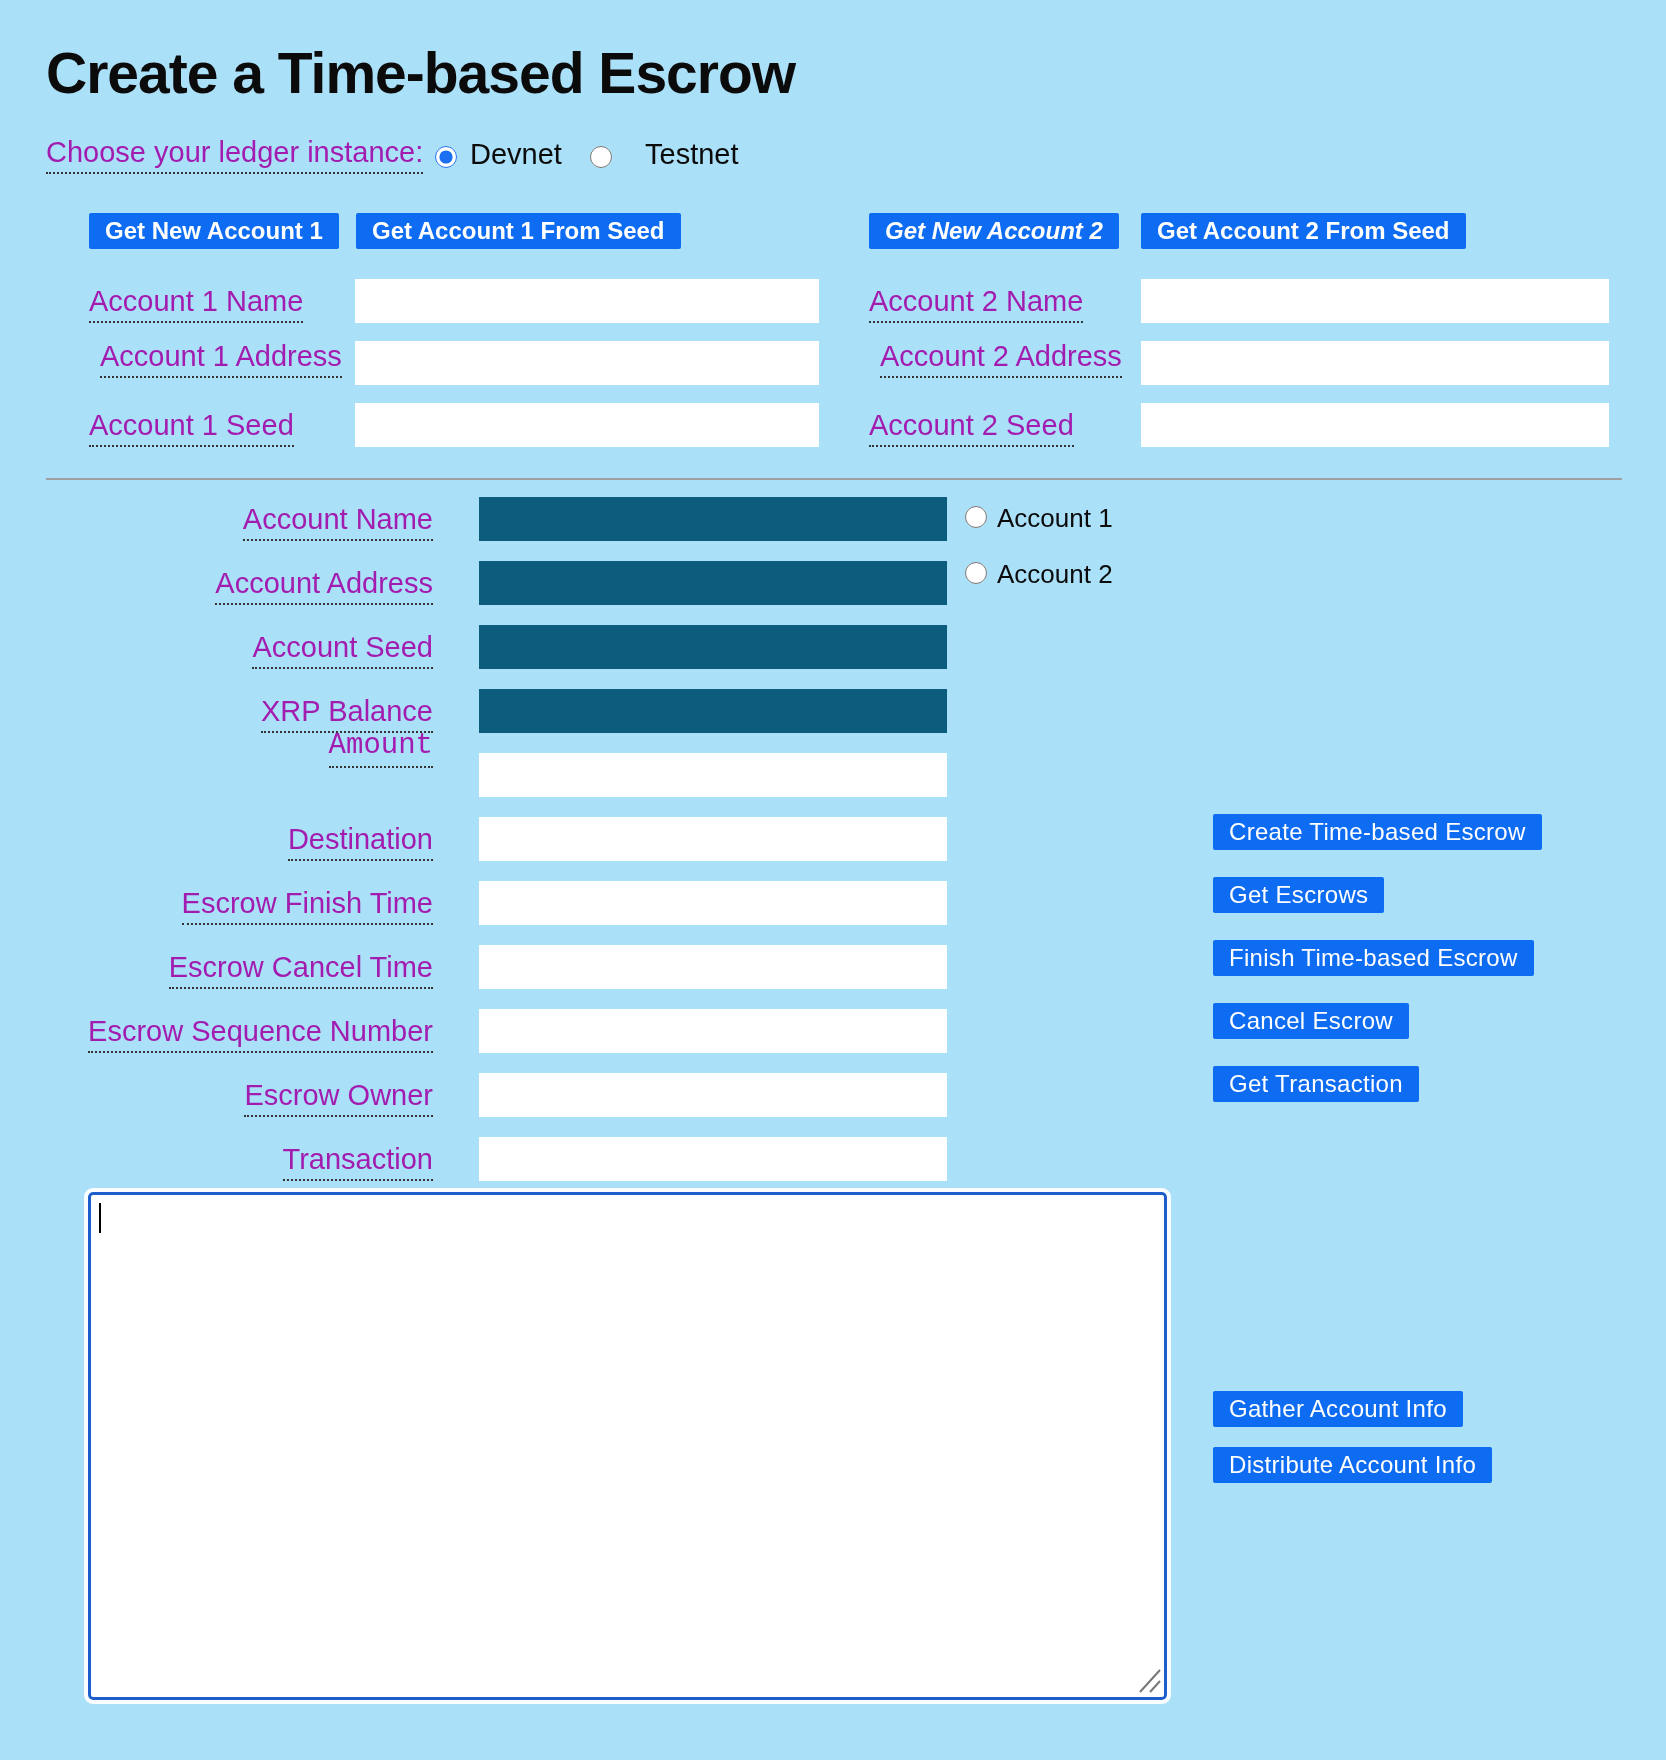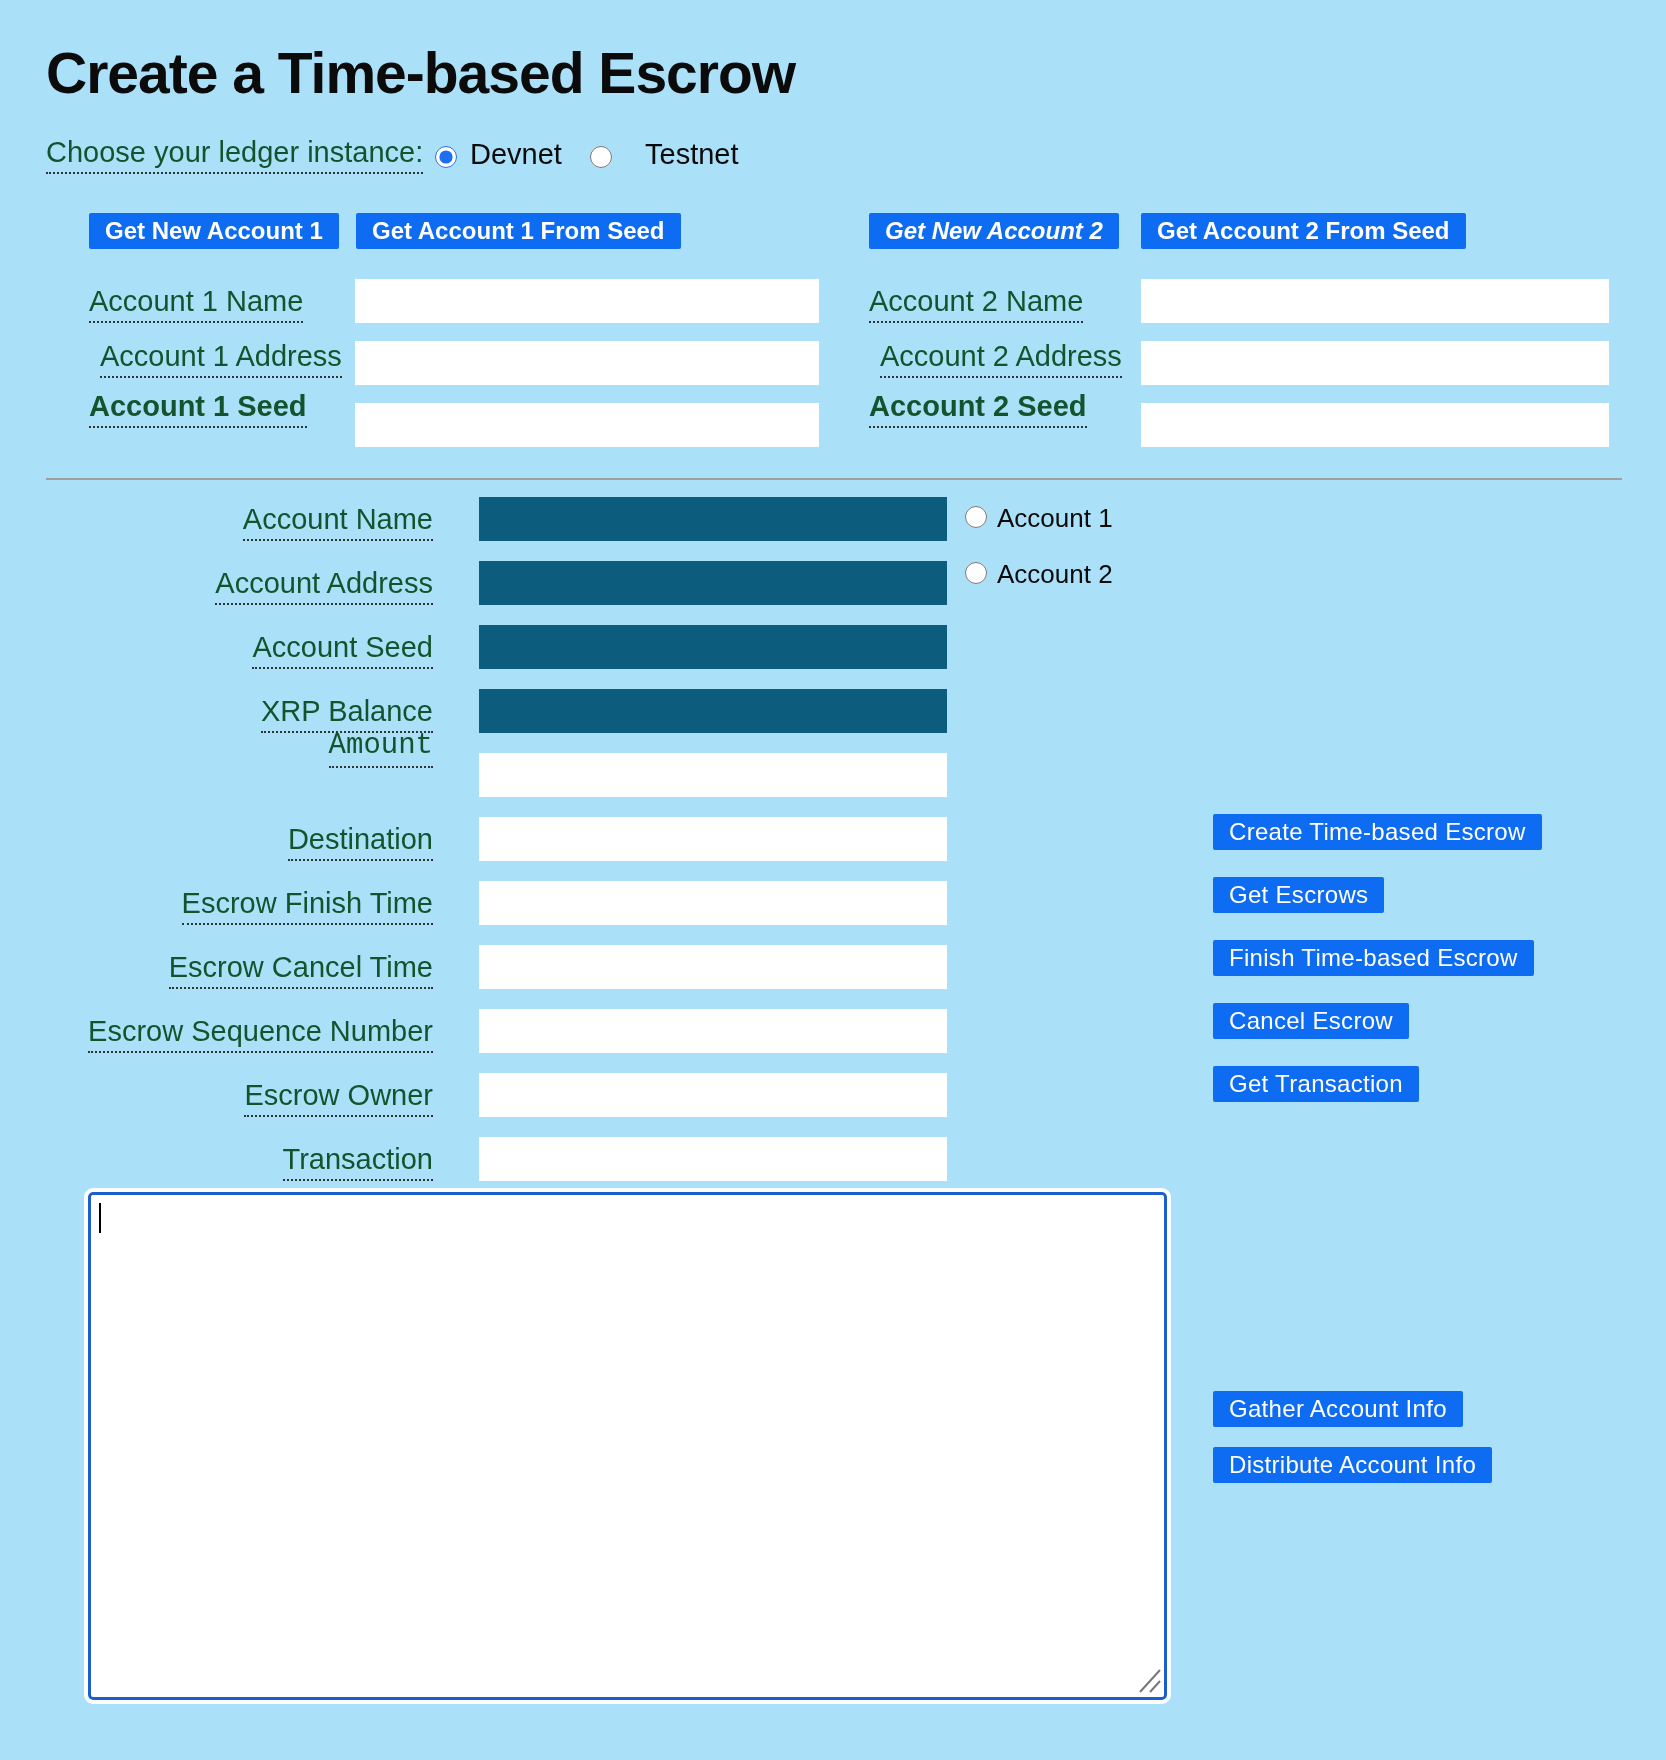--- a/index.html
+++ b/index.html
@@ -9,21 +9,21 @@
     font-family:"Liberation Sans", sans-serif;
     color:#0b0b0b;
   }
   .abs{position:absolute;}
   
   .page-title{
     left:46px;top:40px;font-size:57px;font-weight:700;letter-spacing:-1px;
   }
   
   .lbl{
-    font-size:29px;line-height:36px;color:#14532d;white-space:nowrap;
+    font-size:29px;line-height:36px;color:#a21caf;white-space:nowrap;
     border-bottom:2px dotted #333;padding-bottom:2px;text-align:right;
   }
   
   .ledger-label{left:46px;top:134px;}
   .radio{width:22px;height:22px;accent-color:#1a6ff2;margin:0;cursor:pointer;}
   .rl-devnet{left:435px;top:146px;}
   .rl-devnet-lb{left:470px;top:136px;font-size:29px;line-height:36px;}
   .rl-testnet{left:590px;top:146px;}
   .rl-testnet-lb{left:625px;top:136px;font-size:29px;line-height:36px;margin-left:20px;}
   
@@ -42,21 +42,21 @@
   .tin{
     position:absolute;height:44px;border:none;background:#ffffff;
     font-family:"Liberation Sans", sans-serif;font-size:26px;padding:0 10px;
     box-sizing:border-box;
   }
   .c1{left:355px;width:464px;}
   .c2{left:1141px;width:468px;}
   .y-n{top:279px;}  .y-a{top:341px;}  .y-s{top:403px;}
   .lb-c1{left:89px;}
   .lb-c2{left:869px;}
-  .lb-yn{top:283px;} .lb-ya{top:338px;margin-left:11px;} .lb-ys{top:388px;font-weight:bold;}
+  .lb-yn{top:283px;} .lb-ya{top:338px;margin-left:11px;} .lb-ys{top:407px;}
   
   .divider{left:46px;top:478px;width:1576px;height:2px;background:#9f9f9f;border:none;}
   
   .mlbl{left:46px;width:387px;text-align:right;}
   .mlbl .lbl{float:right;}
   .min{left:479px;width:468px;}
   .teal{background:#0c5c7e;}
   .r0{top:497px;}  .r1{top:561px;}  .r2{top:625px;}  .r3{top:689px;}
   .r4{top:753px;}  .r5{top:817px;}  .r6{top:881px;}  .r7{top:945px;}
   .r8{top:1009px;} .r9{top:1073px;} .r10{top:1137px;}

